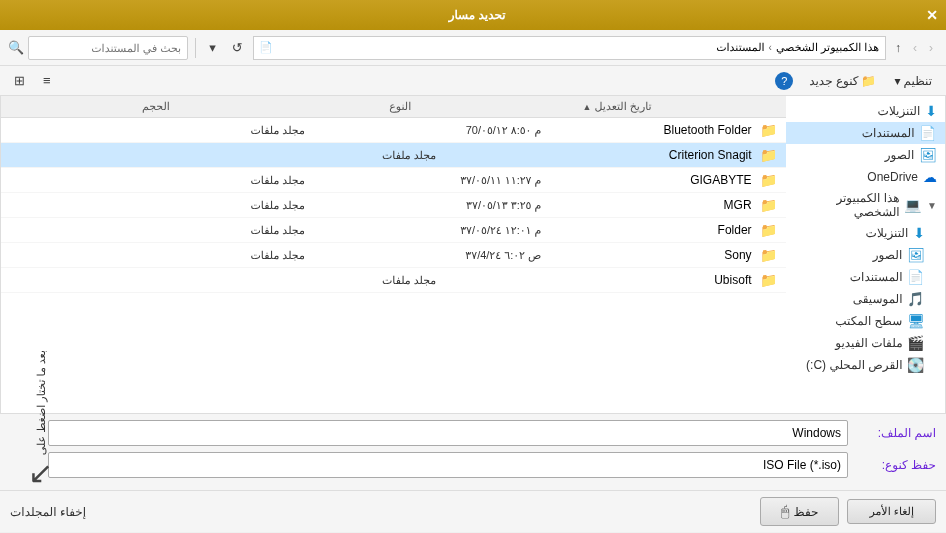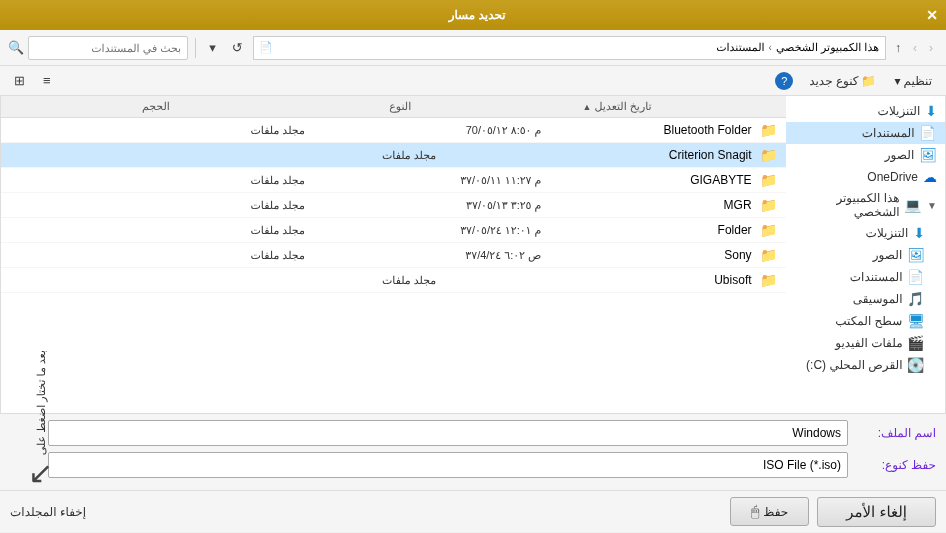--- a/index.html
+++ b/index.html
@@ -288,23 +288,23 @@
       font-size: 12px;
       color: #222;
       display: flex;
       align-items: center;
       gap: 4px;
     }
     .btn-cancel {
       background: linear-gradient(to bottom, #f0f0f0, #ddd);
       border: 1px solid #aaa;
       border-radius: 3px;
-      padding: 5px 28px;
-      cursor: pointer;
-      font-size: 15px;
+      padding: 5px 21px;
+      cursor: pointer;
+      font-size: 11px;
       color: #222;
     }
     .hide-folders-label {
       font-size: 12px;
       color: #333;
       margin-right: auto;
       margin-left: 0;
     }
     .callout {
       background: #fffbcc;

